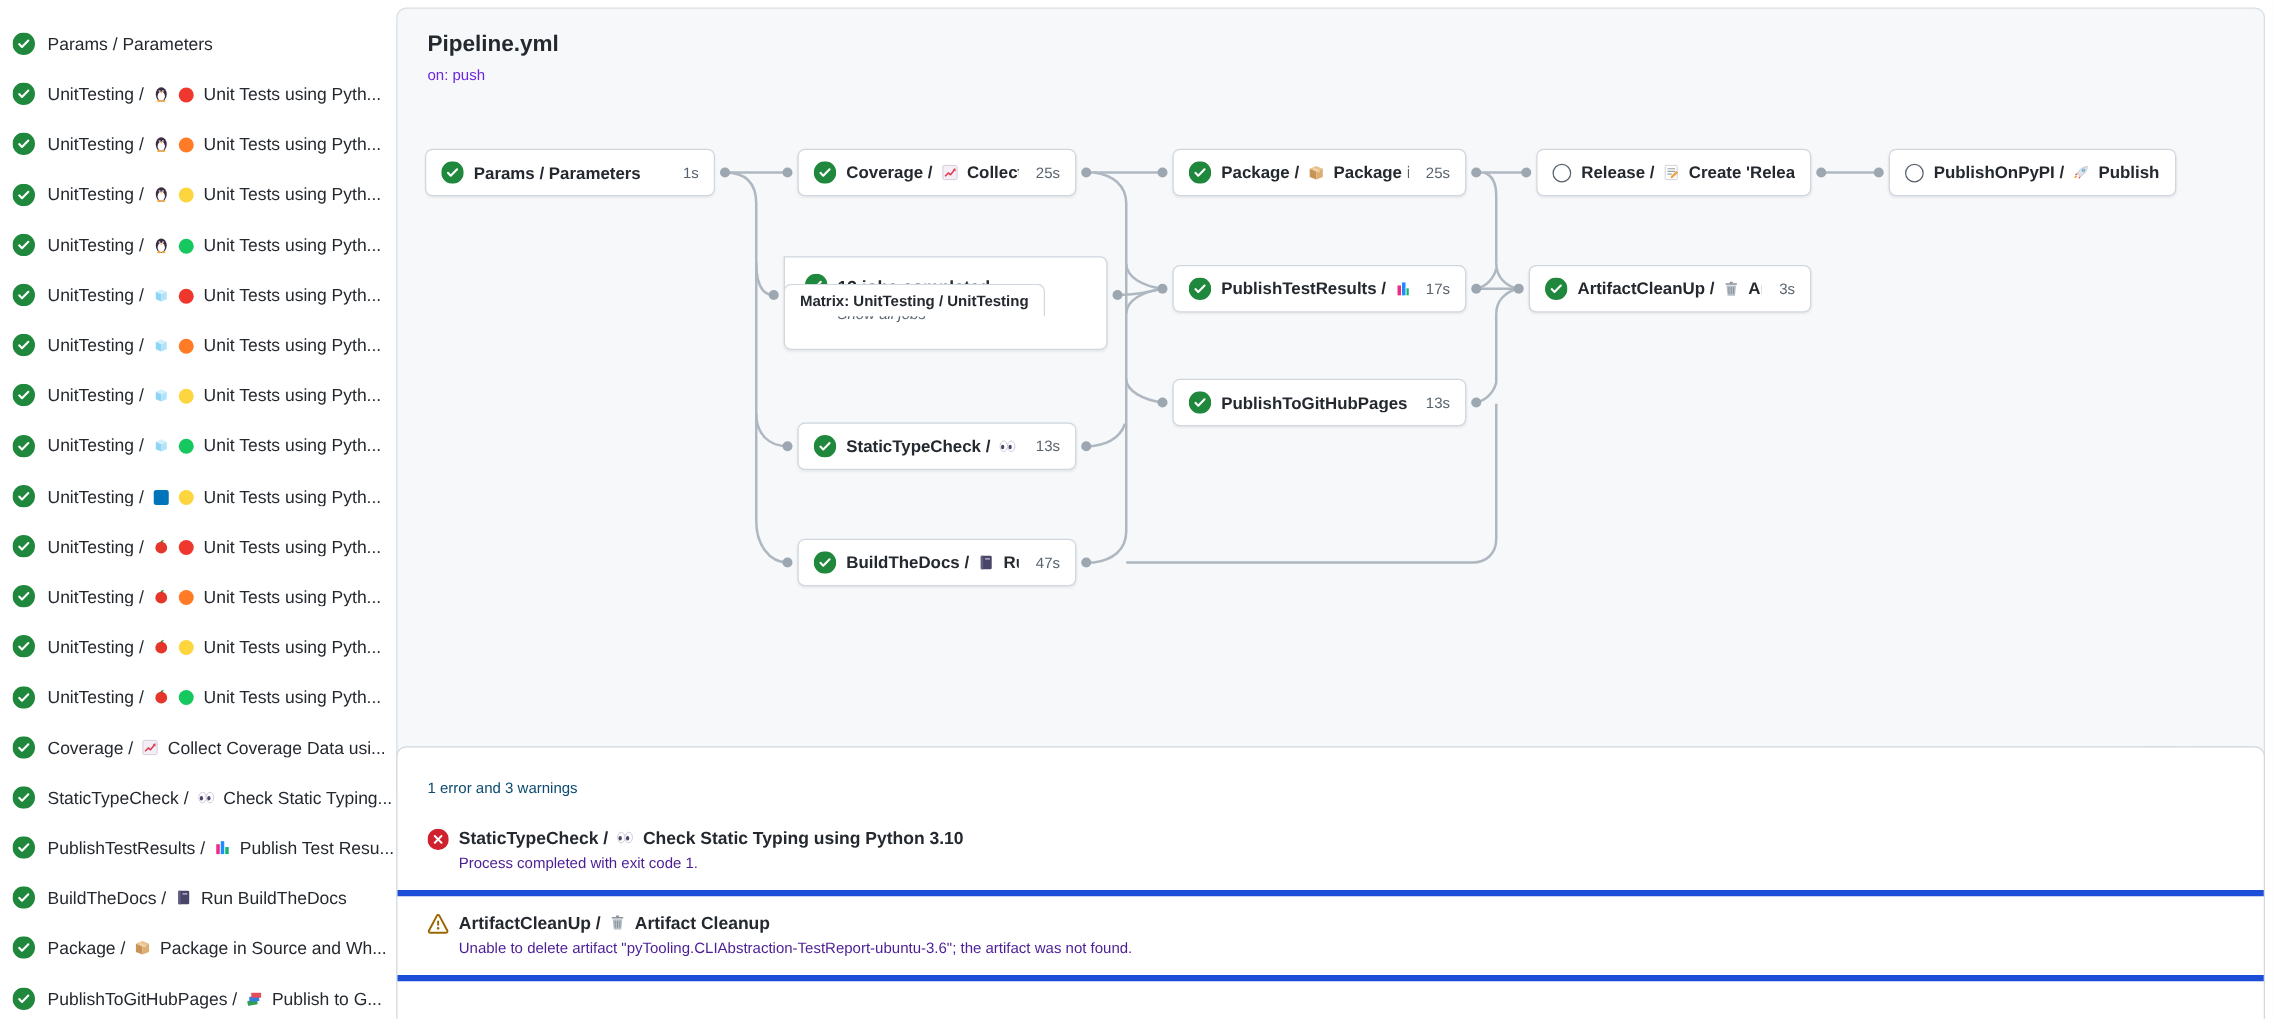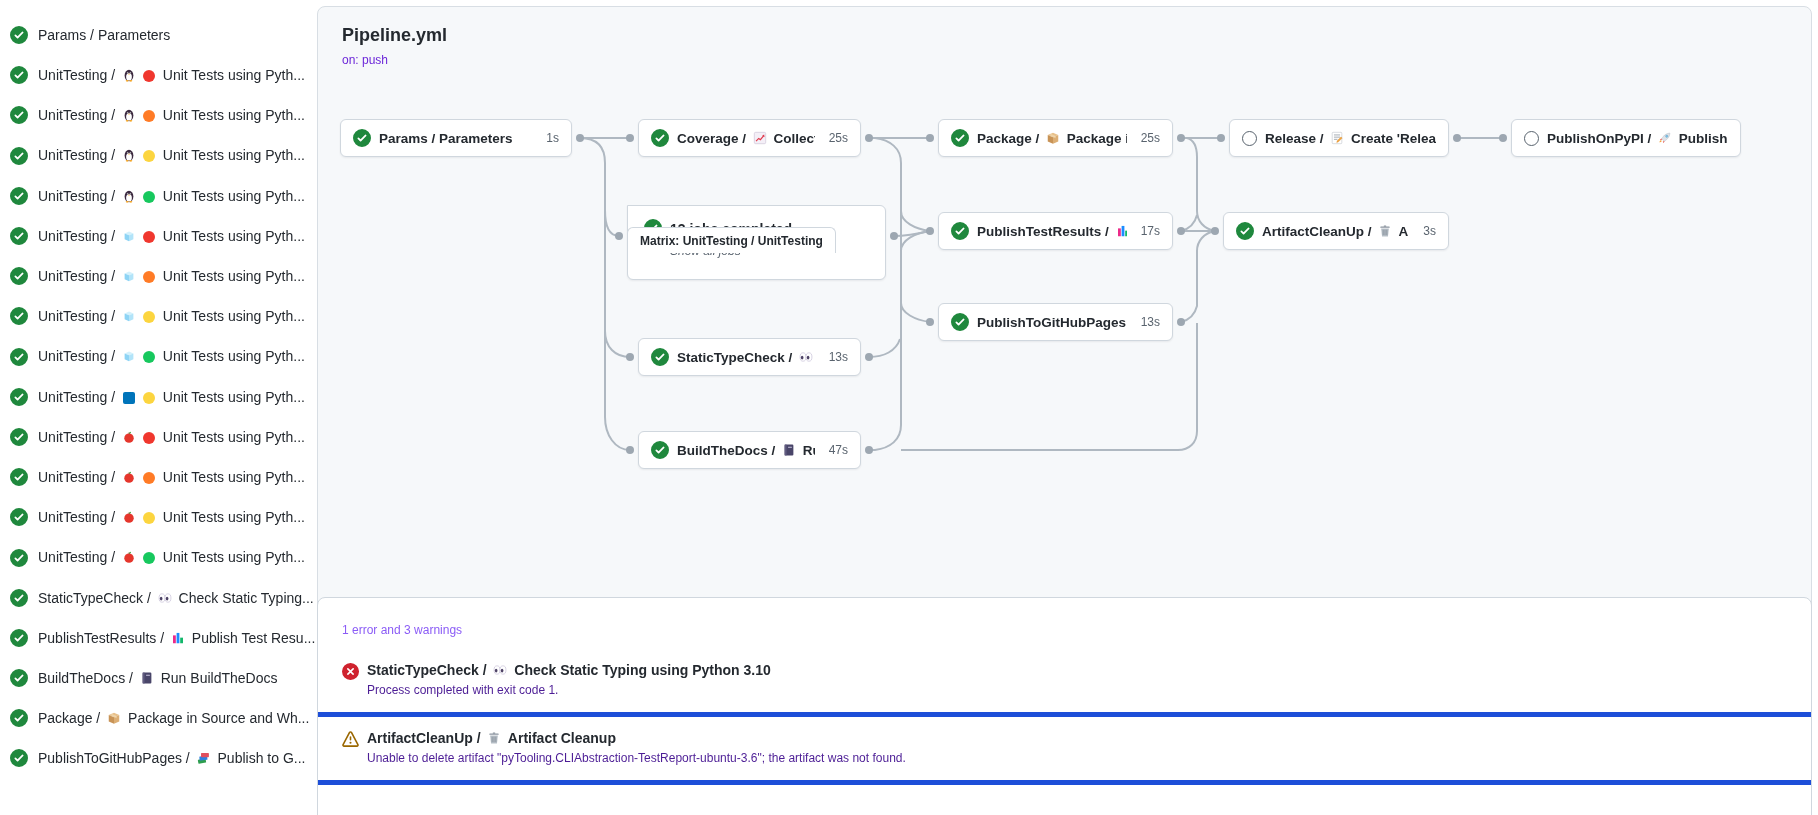--- a/index.html
+++ b/index.html
@@ -72,21 +72,21 @@
     font-size:17px;color:#24292f;cursor:pointer;user-select:none;
   }
   .ctl-half:first-child{border-right:1px solid #d0d7de;}
   
   .annotations{
     position:absolute;left:317px;top:597px;width:1495px;height:400px;
     background:#ffffff;border:1px solid #d0d7de;border-radius:8px;box-sizing:border-box;
   }
   .ann-header{padding:18px 24px 0 24px;margin-bottom:12px;}
   .ann-title{font-size:16px;font-weight:700;margin:0;}
-  .ann-summary{font-size:12px;color:#8b5cf6;margin-top:7px;}
+  .ann-summary{font-size:12px;color:#0c4a6e;margin-top:7px;}
   .ann-item{
     display:flex;gap:8px;align-items:flex-start;
     padding:13px 24px 15px 24px;border-bottom:5px solid #1d4ed8;
   }
   .ann-item .ann-icon{flex-shrink:0;margin-top:1px;}
   .ann-item .ann-title-line{font-size:14px;font-weight:700;color:#24292f;}
   .ann-item .ann-message{
     font-family:Liberation Sans, sans-serif;
     font-size:12px;color:#4c1d95;margin-top:5px;
   }
@@ -332,20 +332,34 @@
         </span>
     <span class="job-label"><span>UnitTesting / </span><span class="seg-icon">
             <svg viewBox="0 0 16 16">
               <circle cx="8" cy="9.3" r="5.4" fill="#e5362c"></circle>
               <path d="M8 4.4C8 2.8 9 2 10.3 2c0 1.5-1 2.4-2.3 2.4z" fill="#44a33c"></path>
               <rect x="7.6" y="2.7" width=".9" height="2" rx=".4" fill="#7a4a21"></rect>
             </svg>
           </span><span class="seg-icon">
             <span class="dot" style="background:#17c85e"></span>
           </span><span> Unit Tests using Pyth...</span></span>
+  </div>
+  <div class="sidebar-item">
+    <span class="status-icon">
+          <svg width="18" height="18" viewBox="0 0 16 16">
+            <path fill="#1f883d" d="M8 16A8 8 0 1 1 8 0a8 8 0 0 1 0 16Zm3.78-9.72a.751.751 0 0 0-.018-1.042.751.751 0 0 0-1.042-.018L6.75 9.19 5.28 7.72a.751.751 0 0 0-1.042.018.751.751 0 0 0-.018 1.042l2 2a.75.75 0 0 0 1.06 0Z"></path>
+          </svg>
+        </span>
+    <span class="job-label"><span>Coverage / </span><span class="seg-icon">
+            <svg viewBox="0 0 16 16">
+              <rect x="1.5" y="1.5" width="13" height="13" rx="1.5" fill="#f4eff7" stroke="#cfc6d9" stroke-width=".8"></rect>
+              <polyline points="3.5,11.5 6.5,8.5 8.5,10 12.3,5.3" fill="none" stroke="#e0394b" stroke-width="1.4"></polyline>
+              <polygon points="12.8,4 13.2,7 10.6,5.1" fill="#e0394b"></polygon>
+            </svg>
+          </span><span> Collect Coverage Data usi...</span></span>
   </div>
   <div class="sidebar-item">
     <span class="status-icon">
           <svg width="18" height="18" viewBox="0 0 16 16">
             <path fill="#1f883d" d="M8 16A8 8 0 1 1 8 0a8 8 0 0 1 0 16Zm3.78-9.72a.751.751 0 0 0-.018-1.042.751.751 0 0 0-1.042-.018L6.75 9.19 5.28 7.72a.751.751 0 0 0-1.042.018.751.751 0 0 0-.018 1.042l2 2a.75.75 0 0 0 1.06 0Z"></path>
           </svg>
         </span>
     <span class="job-label"><span>StaticTypeCheck / </span><span class="seg-icon">
             <svg viewBox="0 0 16 16">
               <ellipse cx="4.6" cy="8" rx="3.4" ry="4.8" fill="#fff" stroke="#c9c2d8" stroke-width=".8"></ellipse>

